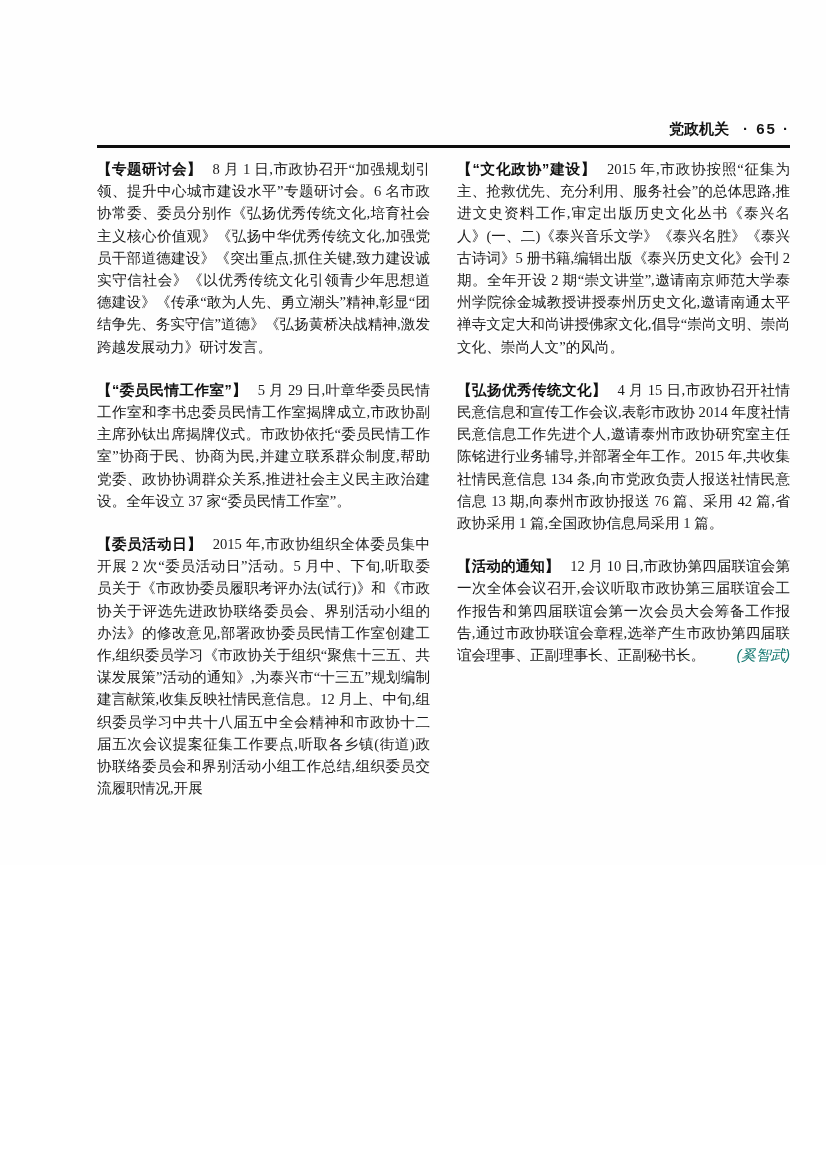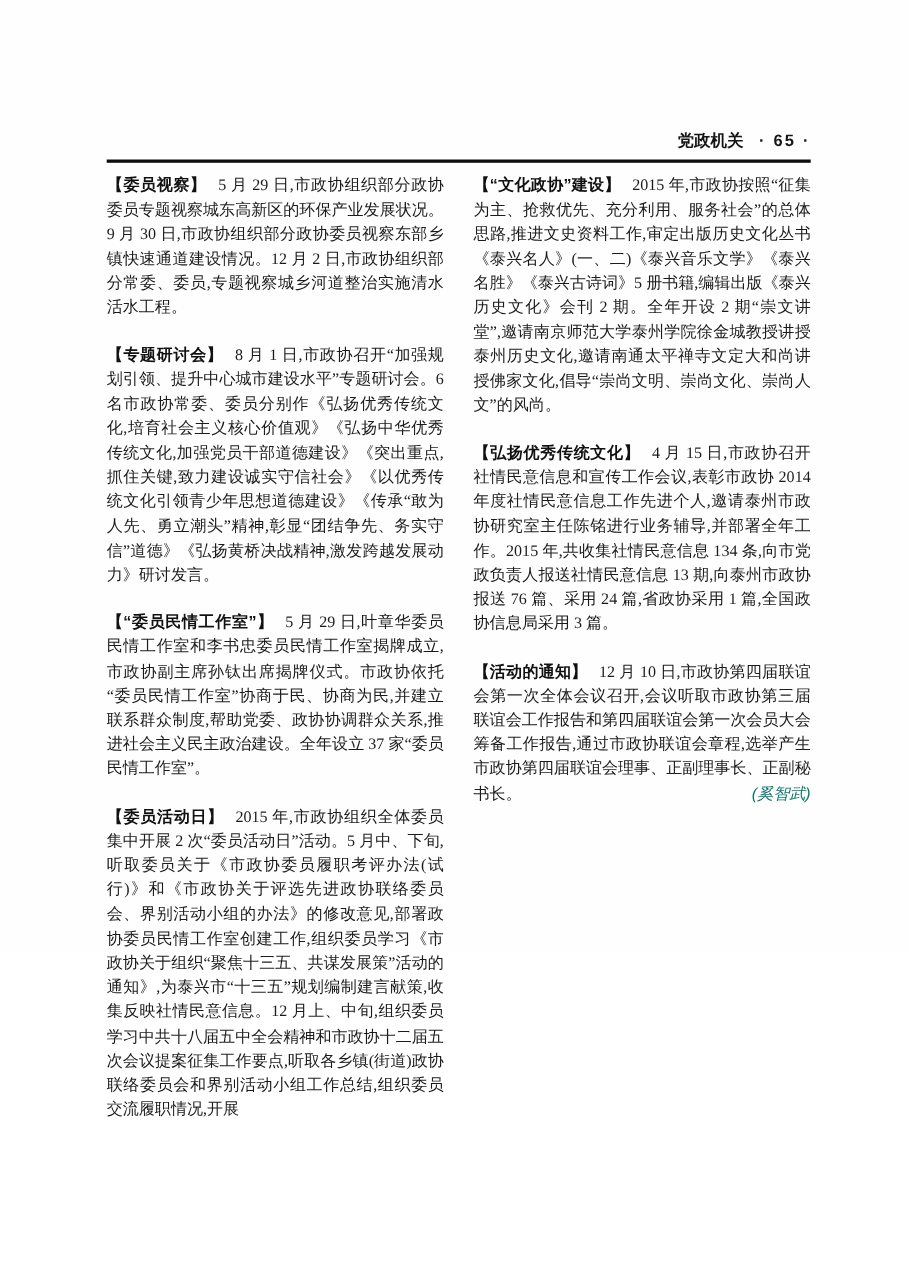--- a/index.html
+++ b/index.html
@@ -11,21 +11,21 @@
     width: 826px;
     height: 1169px;
     overflow: hidden;
     font-family: "Liberation Serif", serif;
     color: #1b1b1b;
   }
   .page {
     box-sizing: border-box;
     width: 826px;
     height: 865px;
-    padding: 120px 89px 0 97px;
+    padding: 120px 36px 0 97px;
     background: #fefefe;
   }
   .running-head {
     text-align: right;
     font-family: "Liberation Sans", sans-serif;
     font-weight: 700;
     font-size: 15px;
     line-height: 18px;
     color: #151515;
   }
@@ -78,33 +78,32 @@
 
   <div class="running-head">
     <span>党政机关</span><span class="page-marker">· 65 ·</span>
   </div>
 
   <div class="head-rule"></div>
 
   <div class="columns">
 
     <div class="column">
-      <p class="entry"><span class="entry-title">【委员视察】</span><span class="entry-text">5 月 29 日,市政协组织部分政协委员专题视察城东高新区的环保产业发展状况。9 月 30 日,市政协组织部分政协委员视察东部乡镇快速通道建设情况。12 月 2 日,市政协组织部分常委、委员,专题视察城乡河道整治实施清水活水工程。</span></p>
 
       <p class="entry"><span class="entry-title">【专题研讨会】</span><span class="entry-text">8 月 1 日,市政协召开“加强规划引领、提升中心城市建设水平”专题研讨会。6 名市政协常委、委员分别作《弘扬优秀传统文化,培育社会主义核心价值观》《弘扬中华优秀传统文化,加强党员干部道德建设》《突出重点,抓住关键,致力建设诚实守信社会》《以优秀传统文化引领青少年思想道德建设》《传承“敢为人先、勇立潮头”精神,彰显“团结争先、务实守信”道德》《弘扬黄桥决战精神,激发跨越发展动力》研讨发言。</span></p>
 
       <p class="entry"><span class="entry-title">【“委员民情工作室”】</span><span class="entry-text">5 月 29 日,叶章华委员民情工作室和李书忠委员民情工作室揭牌成立,市政协副主席孙钛出席揭牌仪式。市政协依托“委员民情工作室”协商于民、协商为民,并建立联系群众制度,帮助党委、政协协调群众关系,推进社会主义民主政治建设。全年设立 37 家“委员民情工作室”。</span></p>
 
       <p class="entry"><span class="entry-title">【委员活动日】</span><span class="entry-text">2015 年,市政协组织全体委员集中开展 2 次“委员活动日”活动。5 月中、下旬,听取委员关于《市政协委员履职考评办法(试行)》和《市政协关于评选先进政协联络委员会、界别活动小组的办法》的修改意见,部署政协委员民情工作室创建工作,组织委员学习《市政协关于组织“聚焦十三五、共谋发展策”活动的通知》,为泰兴市“十三五”规划编制建言献策,收集反映社情民意信息。12 月上、中旬,组织委员学习中共十八届五中全会精神和市政协十二届五次会议提案征集工作要点,听取各乡镇(街道)政协联络委员会和界别活动小组工作总结,组织委员交流履职情况,开展</span></p>
     </div>
 
     <div class="column">
 
 
       <p class="entry"><span class="entry-title">【“文化政协”建设】</span><span class="entry-text">2015 年,市政协按照“征集为主、抢救优先、充分利用、服务社会”的总体思路,推进文史资料工作,审定出版历史文化丛书《泰兴名人》(一、二)《泰兴音乐文学》《泰兴名胜》《泰兴古诗词》5 册书籍,编辑出版《泰兴历史文化》会刊 2 期。全年开设 2 期“崇文讲堂”,邀请南京师范大学泰州学院徐金城教授讲授泰州历史文化,邀请南通太平禅寺文定大和尚讲授佛家文化,倡导“崇尚文明、崇尚文化、崇尚人文”的风尚。</span></p>
 
-      <p class="entry"><span class="entry-title">【弘扬优秀传统文化】</span><span class="entry-text">4 月 15 日,市政协召开社情民意信息和宣传工作会议,表彰市政协 2014 年度社情民意信息工作先进个人,邀请泰州市政协研究室主任陈铭进行业务辅导,并部署全年工作。2015 年,共收集社情民意信息 134 条,向市党政负责人报送社情民意信息 13 期,向泰州市政协报送 76 篇、采用 24 篇,省政协采用 1 篇,全国政协信息局采用 3 篇。</span></p>
+      <p class="entry"><span class="entry-title">【弘扬优秀传统文化】</span><span class="entry-text">4 月 15 日,市政协召开社情民意信息和宣传工作会议,表彰市政协 2014 年度社情民意信息工作先进个人,邀请泰州市政协研究室主任陈铭进行业务辅导,并部署全年工作。2015 年,共收集社情民意信息 134 条,向市党政负责人报送社情民意信息 13 期,向泰州市政协报送 76 篇、采用 42 篇,省政协采用 1 篇,全国政协信息局采用 1 篇。</span></p>
 
       <p class="entry"><span class="entry-title">【活动的通知】</span><span class="entry-text">12 月 10 日,市政协第四届联谊会第一次全体会议召开,会议听取市政协第三届联谊会工作报告和第四届联谊会第一次会员大会筹备工作报告,通过市政协联谊会章程,选举产生市政协第四届联谊会理事、正副理事长、正副秘书长。</span><span class="signature">(奚智武)</span></p>
     </div>
 
   </div>
 </div>
 
 </body></html>

